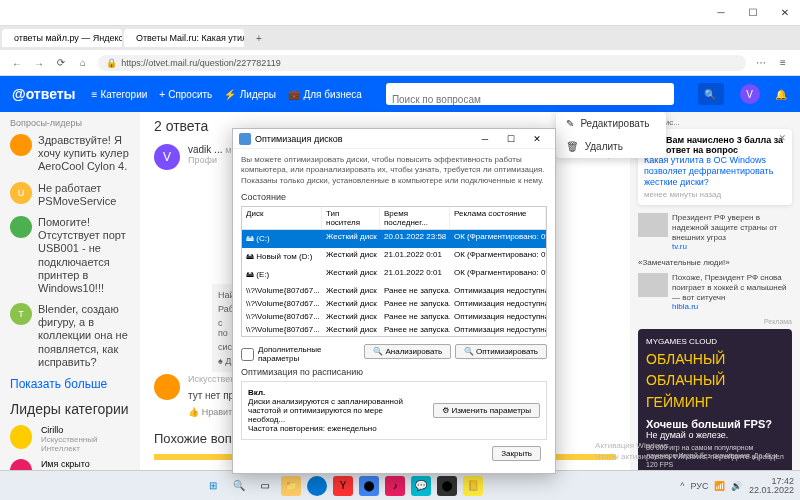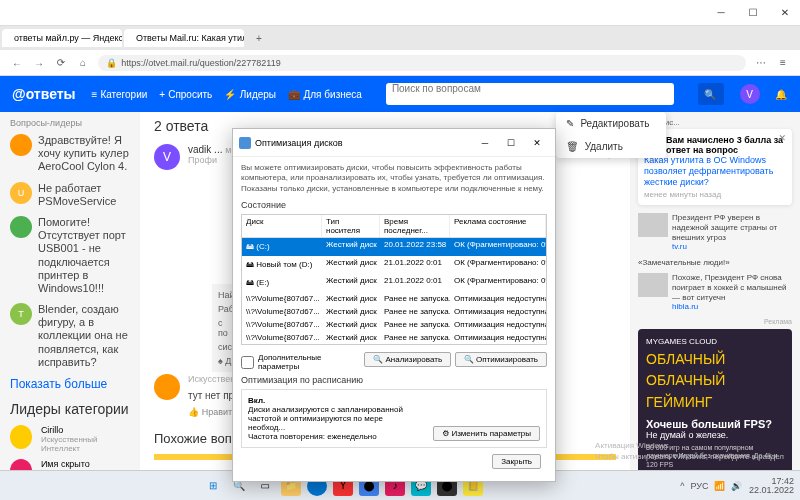--- a/index.html
+++ b/index.html
@@ -12,21 +12,21 @@
 .tab .favicon{width:10px;height:10px;border-radius:50%;display:inline-block}
 .tab-close{color:#666;margin-left:4px}
 .addrbar{height:26px;background:#fff;display:flex;align-items:center;padding:2px 6px;border-bottom:1px solid #ddd}
 .nav-btn{width:22px;height:22px;display:flex;align-items:center;justify-content:center;color:#555}
 .url{flex:1;padding:3px 8px;font-size:9px;color:#555;background:#f2f2f2;border-radius:10px;margin:0 4px;display:flex;align-items:center;gap:4px}
 .lock{color:#888}
 .header{height:36px;background:#0064ff;display:flex;align-items:center;padding:0 12px;gap:16px;color:#fff}
 .logo{font-size:14px;font-weight:bold}
 .hnav{display:flex;gap:12px;font-size:10px}
 .hnav-item{display:flex;align-items:center;gap:3px}
-.search{flex:1;background:#fff;border-radius:3px;height:22px;display:flex;align-items:flex-start;padding:0 6px;margin:0 8px}
+.search{flex:1;background:#fff;border-radius:3px;height:22px;display:flex;align-items:flex-end;padding:0 6px;margin:0 8px}
 .search input{border:none;flex:1;font-size:10px;outline:none}
 .search-btn{background:#0051d4;color:#fff;width:26px;height:22px;display:flex;align-items:center;justify-content:center;border-radius:3px}
 .avatar-top{width:20px;height:20px;border-radius:50%;background:#7b4fff;color:#fff;display:flex;align-items:center;justify-content:center;font-size:10px}
 .bell{color:#fff}
 .content{display:flex;height:calc(500px - 112px);background:#f5f5f5}
 .left{width:140px;padding:6px 10px;font-size:9px}
 .left-title{color:#888;font-size:9px;margin-bottom:6px}
 .user-item{display:flex;gap:6px;margin-bottom:8px}
 .user-av{width:22px;height:22px;border-radius:50%;flex-shrink:0}
 .user-txt{color:#444;line-height:1.2;font-size:11px}
@@ -59,39 +59,39 @@
 .news-src{color:#0064ff;font-size:8px}
 .ad{margin-top:4px;background:#2c2238;color:#fff;padding:8px;border-radius:4px;font-size:10px}
 .ad-big{font-family:Impact,sans-serif;font-size:14px;line-height:1.1;color:#ffcc00;margin-top:6px}
 .ad-sub{font-size:11px;font-weight:bold;margin-top:8px}
 .ad-small{font-size:7px;color:#ccc;margin-top:4px;line-height:1.2}
 .ad-btn{background:#fff;color:#333;padding:3px 6px;border-radius:3px;font-size:8px;display:inline-block;margin-top:4px}
 .watermark{position:absolute;bottom:38px;right:16px;font-size:8px;color:#bbb;line-height:1.3}
 .ctx-menu{position:absolute;top:112px;left:556px;background:#fff;box-shadow:0 2px 10px rgba(0,0,0,0.2);border-radius:4px;z-index:40;width:110px}
 .ctx-item{padding:6px 10px;font-size:10px;color:#333;display:flex;align-items:center;gap:6px}
 .dialog{position:absolute;top:128px;left:232px;width:324px;background:#fff;border:1px solid #bbb;box-shadow:0 4px 20px rgba(0,0,0,0.3);z-index:50;font-size:9px}
-.dlg-title{height:28px;display:flex;align-items:center;padding:0 6px;background:#fff;border-bottom:1px solid #eee}
+.dlg-title{height:20px;display:flex;align-items:center;padding:0 6px;background:#fff;border-bottom:1px solid #eee}
 .dlg-title-icon{width:12px;height:12px;background:#4a90d9;border-radius:2px;margin-right:4px}
 .dlg-win{margin-left:auto;display:flex;gap:2px}
 .dlg-win span{width:24px;text-align:center}
 .dlg-body{padding:6px 8px}
 .dlg-desc{font-size:8px;color:#555;line-height:1.3;margin-bottom:6px}
 .dlg-section{font-size:9px;color:#333;margin-bottom:4px}
 .dlg-table{border:1px solid #ccc;font-size:8px;margin-bottom:4px}
 .dlg-thead{display:flex;background:#fff;border-bottom:1px solid #ddd}
 .dlg-thead span{padding:2px 4px;border-right:1px solid #eee}
 .dlg-row{display:flex;padding:1px 0}
 .dlg-row.sel{background:#0078d7;color:#fff}
 .dlg-row span{padding:1px 4px;overflow:hidden;white-space:nowrap}
 .c1{width:80px}.c2{width:58px}.c3{width:70px}.c4{flex:1}
 .dlg-chk{display:flex;align-items:center;gap:4px;font-size:8px;margin:4px 0}
 .dlg-btns{display:flex;gap:4px;justify-content:flex-end;margin-bottom:6px}
 .dlg-btn{border:1px solid #aaa;padding:2px 8px;font-size:8px;background:#f5f5f5;border-radius:2px;display:flex;align-items:center;gap:2px}
 .dlg-sched{border:1px solid #ddd;padding:6px;font-size:8px;margin-top:4px}
-.dlg-sched-row{display:flex;align-items:flex-end;gap:14px}
+.dlg-sched-row{display:flex;align-items:center;gap:14px}
 .dlg-close{display:flex;justify-content:flex-end;padding:6px}
 .anchor{position:absolute;top:284px;left:212px;background:#f5f5f5;padding:4px;font-size:9px;z-index:30;width:26px}
 .anchor-item{padding:2px;color:#666}
 .taskbar{position:absolute;bottom:0;left:0;right:0;height:30px;background:#e8edf3;display:flex;align-items:center;padding:0 6px;border-top:1px solid #ccc}
 .tb-center{display:flex;gap:6px;margin:0 auto}
 .tb-icon{width:20px;height:20px;border-radius:3px;display:flex;align-items:center;justify-content:center}
 .tb-right{display:flex;align-items:center;gap:6px;font-size:9px;color:#555}
 .tb-time{text-align:right;line-height:1}
 </style>
 </head>

